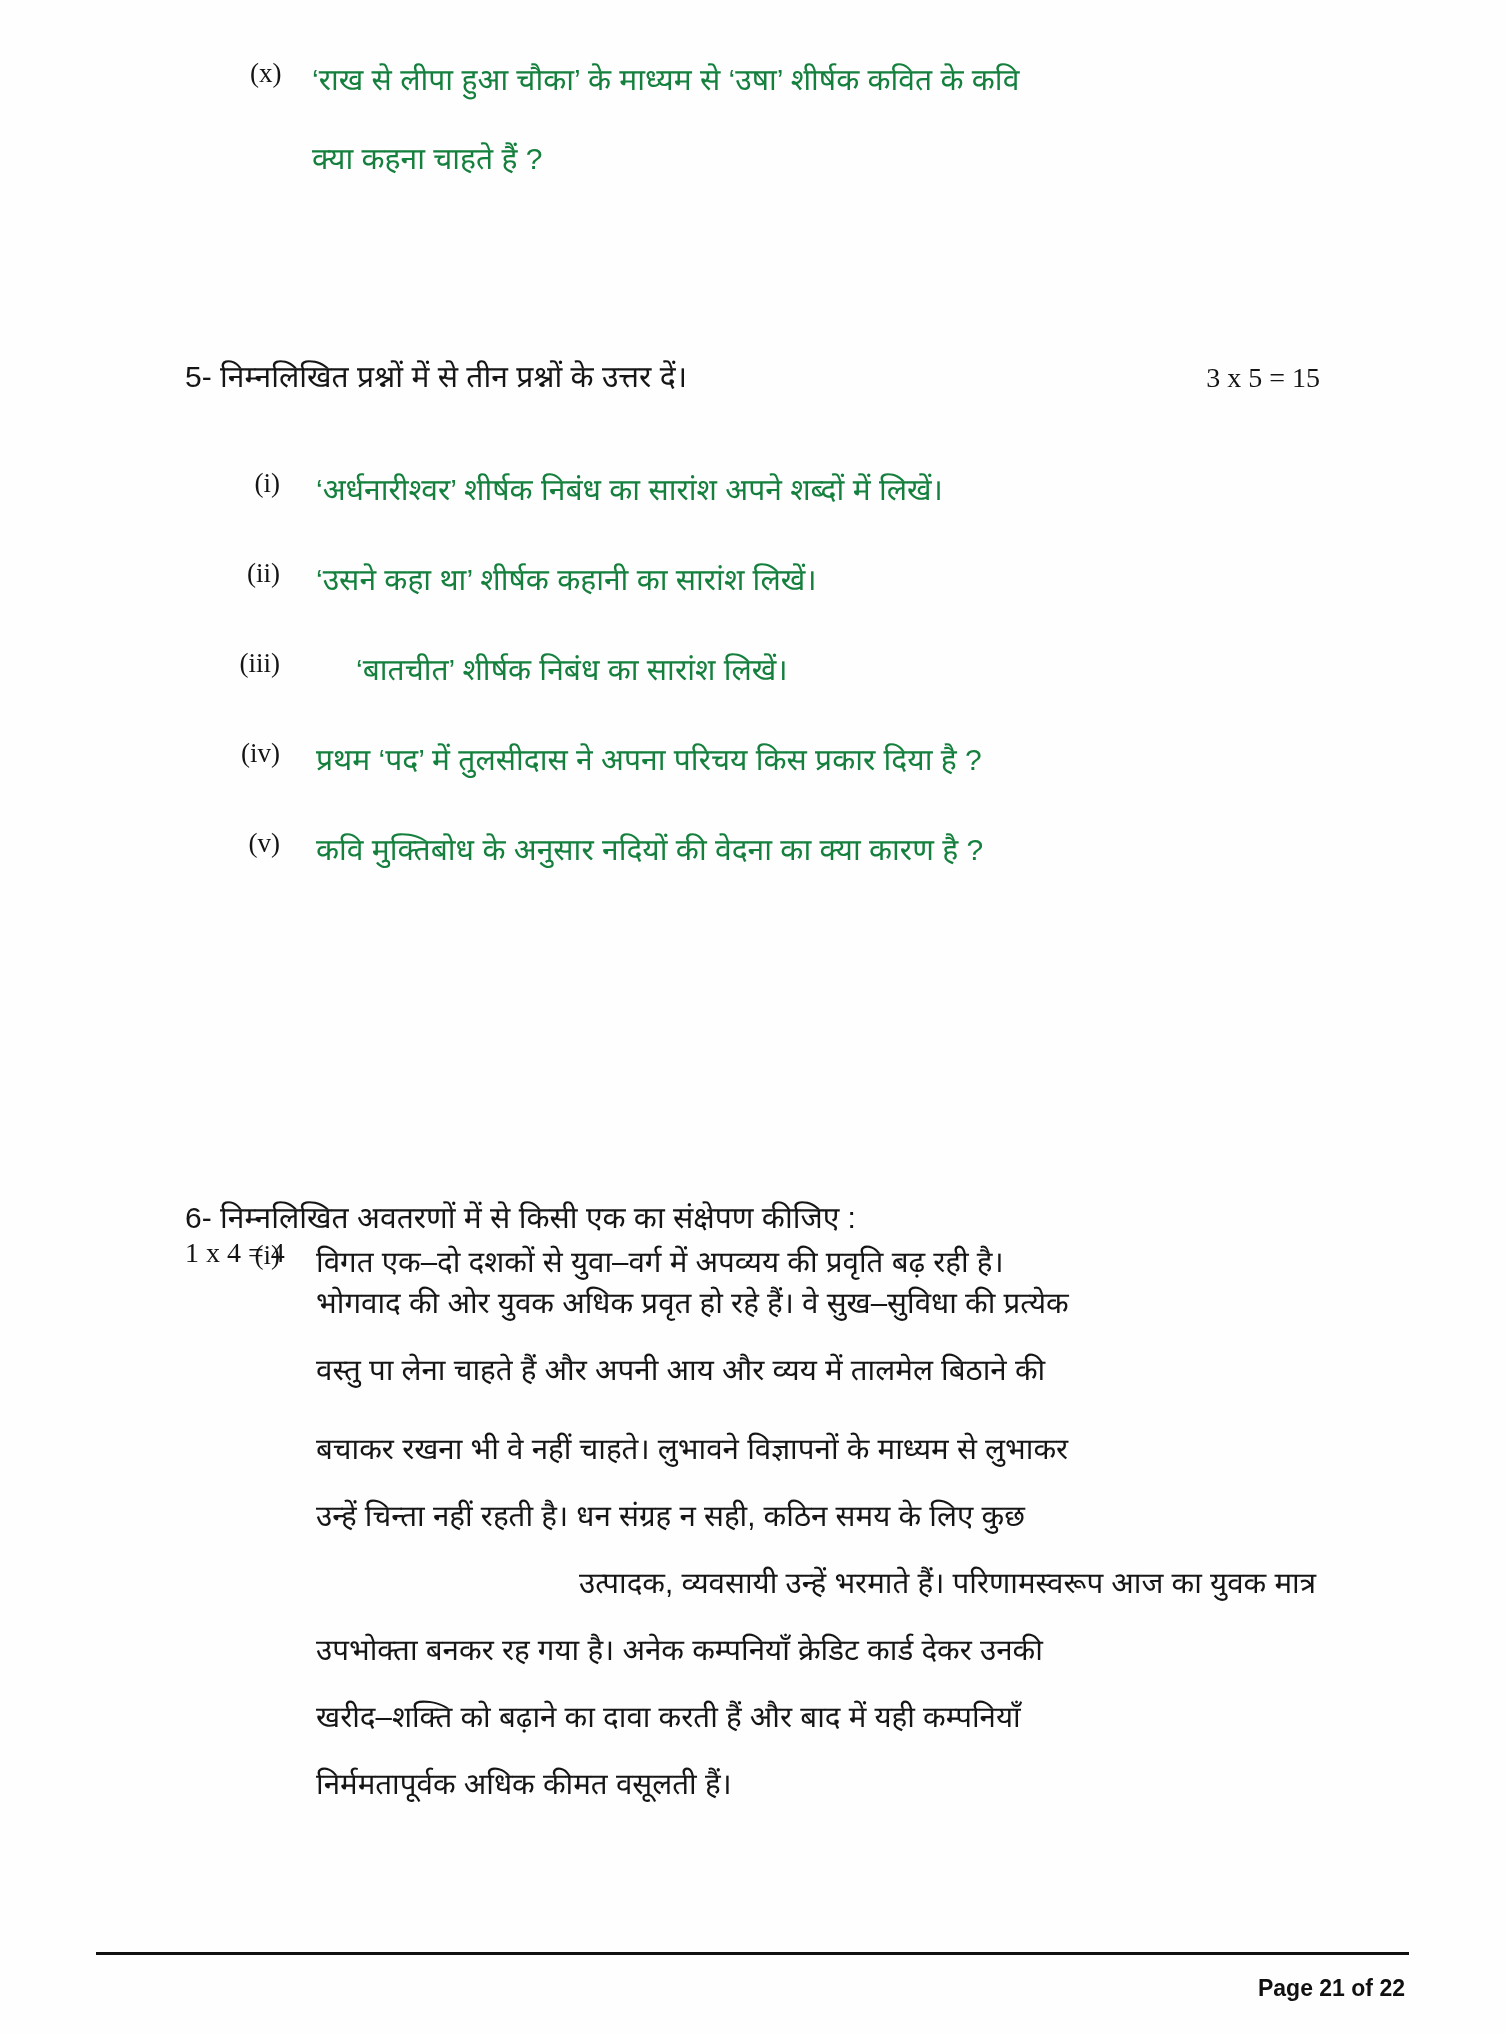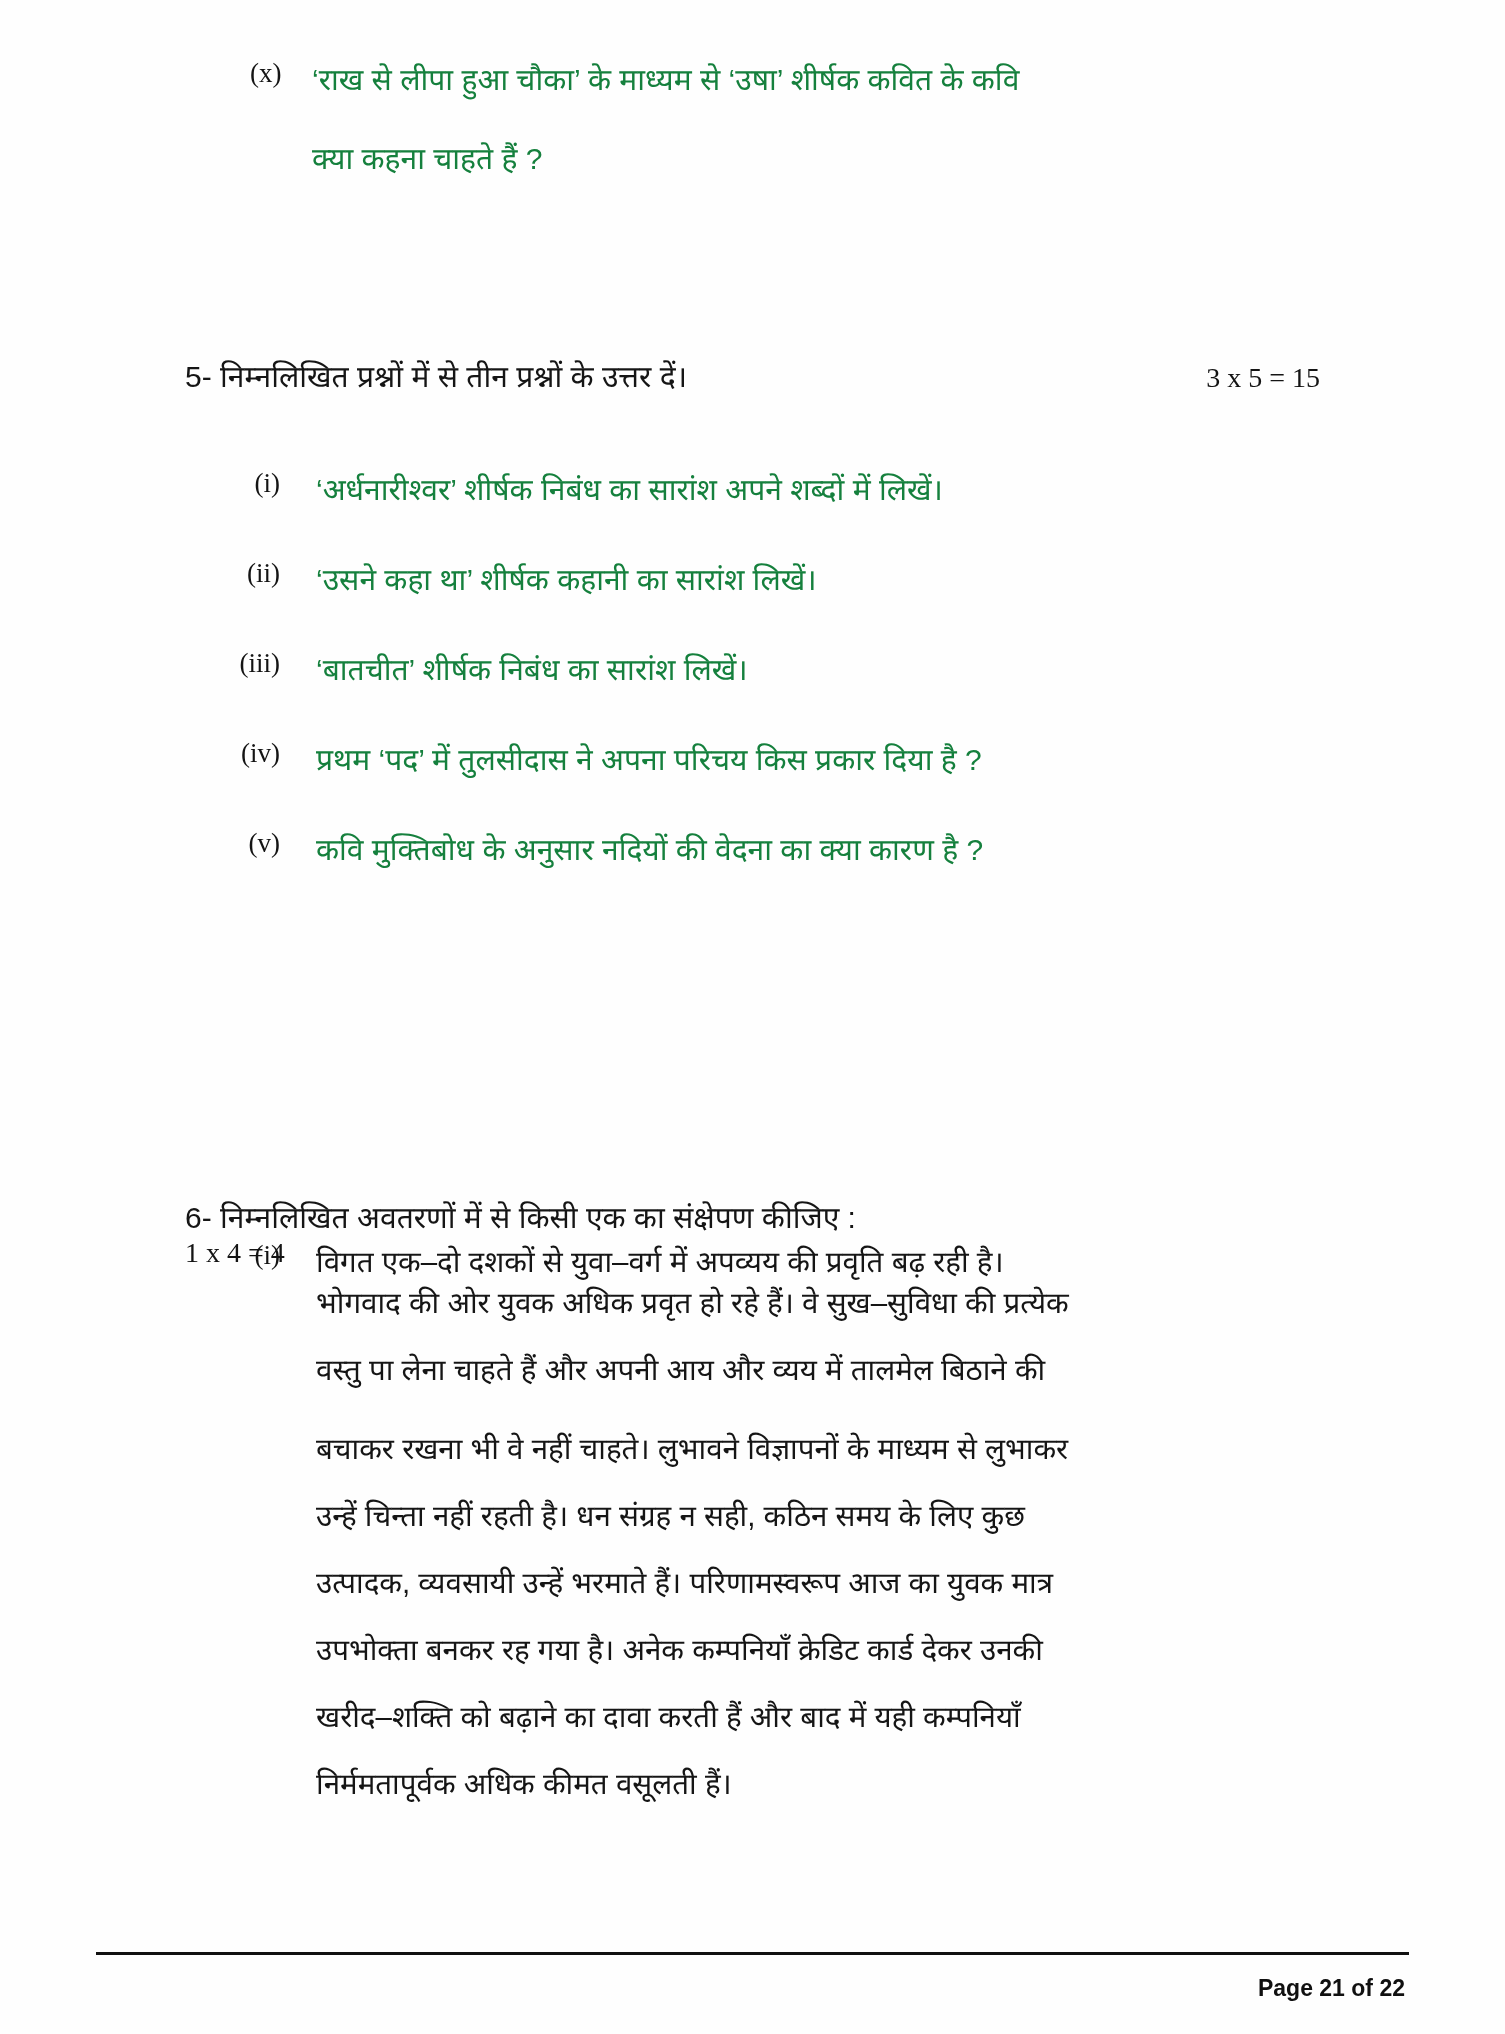--- a/index.html
+++ b/index.html
@@ -157,21 +157,21 @@
       </div>
     </div>
 
     <div class="subitem" style="height:90px;">
       <div class="sub-marker">(ii)</div>
       <div class="sub-text">
         <div class="qline">‘उसने कहा था’ शीर्षक कहानी का सारांश लिखें।</div>
       </div>
     </div>
 
-    <div class="subitem" style="height:90px;">
+    <div class="subitem" style="height:90px;gap:40px;">
       <div class="sub-marker">(iii)</div>
       <div class="sub-text">
         <div class="qline">‘बातचीत’ शीर्षक निबंध का सारांश लिखें।</div>
       </div>
     </div>
 
     <div class="subitem" style="height:90px;">
       <div class="sub-marker">(iv)</div>
       <div class="sub-text">
         <div class="qline">प्रथम ‘पद’ में तुलसीदास ने अपना परिचय किस प्रकार दिया है ?</div>
@@ -194,21 +194,21 @@
   </div>
 
   <div class="para-block" style="left:238px; top:1240px;">
     <div class="sub-marker">(i)</div>
     <div class="para-lines">
       <div class="para-line" style="">विगत एक–दो दशकों से युवा–वर्ग में अपव्यय की प्रवृति बढ़ रही है।</div>
       <div class="para-line" style="margin-bottom:26px;">भोगवाद की ओर युवक अधिक प्रवृत हो रहे हैं। वे सुख–सुविधा की प्रत्येक</div>
       <div class="para-line" style="margin-bottom:38px;">वस्तु पा लेना चाहते हैं और अपनी आय और व्यय में तालमेल बिठाने की</div>
       <div class="para-line" style="margin-bottom:26px;">बचाकर रखना भी वे नहीं चाहते। लुभावने विज्ञापनों के माध्यम से लुभाकर</div>
       <div class="para-line" style="margin-bottom:26px;">उन्हें चिन्ता नहीं रहती है। धन संग्रह न सही, कठिन समय के लिए कुछ</div>
-      <div class="para-line" style="margin-bottom:26px;">उत्पादक, व्यवसायी उन्हें भरमाते हैं। परिणामस्वरूप आज का युवक मात्र</div>
+      <div class="para-line" style="margin-bottom:26px;text-align:right;">उत्पादक, व्यवसायी उन्हें भरमाते हैं। परिणामस्वरूप आज का युवक मात्र</div>
       <div class="para-line" style="margin-bottom:26px;">उपभोक्ता बनकर रह गया है। अनेक कम्पनियाँ क्रेडिट कार्ड देकर उनकी</div>
       <div class="para-line" style="margin-bottom:26px;">खरीद–शक्ति को बढ़ाने का दावा करती हैं और बाद में यही कम्पनियाँ</div>
       <div class="para-line">निर्ममतापूर्वक अधिक कीमत वसूलती हैं।</div>
     </div>
   </div>
 
   <div class="footer-rule"></div>
   <div class="footer-text">Page 21 of 22</div>
 
 </div>

